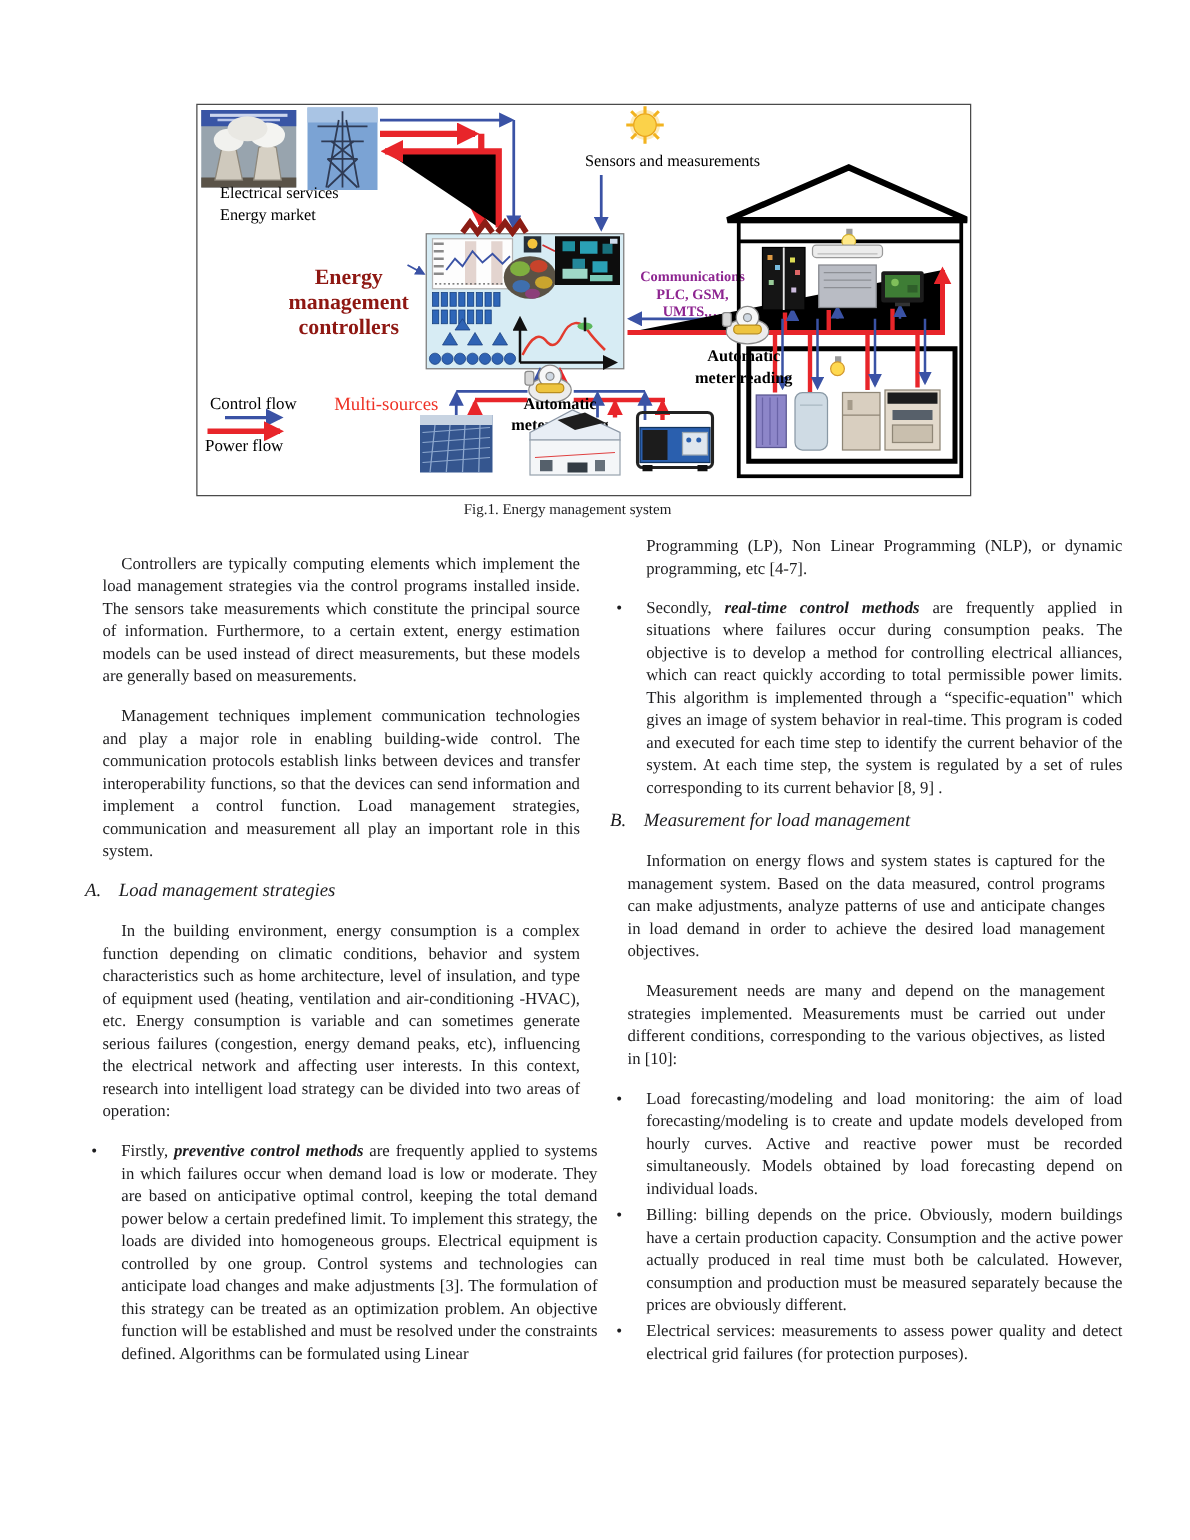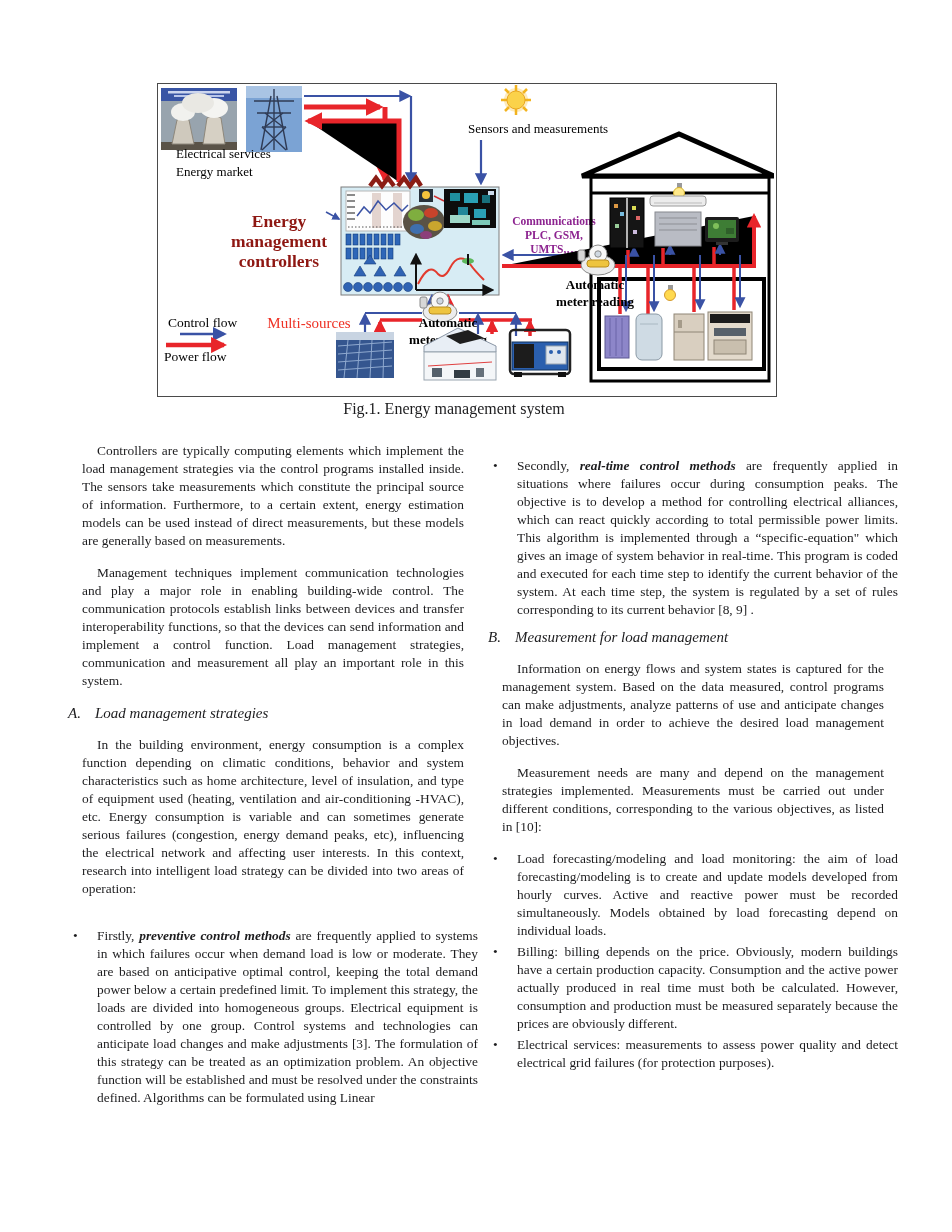--- a/index.html
+++ b/index.html
@@ -2,29 +2,29 @@
 <html><head>
 <meta charset="utf-8">
 <style>
   html,body{margin:0;padding:0;background:#ffffff;}
   .page{position:relative;width:952px;height:1232px;background:#fff;overflow:hidden;
         font-family:"Liberation Serif",serif;color:#1c1c1e;}
   .figure-wrap{position:absolute;left:157px;top:83px;width:618px;height:312px;
                border:1px solid #4a4a4a;background:#fff;}
   .figure-wrap svg{display:block;}
   .caption{position:absolute;left:0;top:400px;width:908px;text-align:center;
-           font-size:16px;color:#1c1c1e;}
+           font-size:12px;color:#1c1c1e;}
   .col{position:absolute;top:428px;width:410px;font-size:13.4px;line-height:18px;
        text-align:justify;}
   .col-left{left:68px;}
   .col-right{left:488px;}
   .col p{margin:14px;text-indent:15px;}
   .heading{font-style:italic;font-size:15px;margin:9px 0 5px 0;text-align:left;}
   .heading .hlabel{display:inline-block;width:27px;}
-  .bullet{position:relative;padding-left:29px;margin-top:29px;}
+  .bullet{position:relative;padding-left:29px;margin-top:13px;}
   .bullet::before{content:"\2022";position:absolute;left:5px;top:0;}
   .bullet.cont{margin-top:0;}
   .bullet.cont::before{content:none;}
   .bullet.tight{margin-top:3px;}
   .bullet b i{font-weight:bold;font-style:italic;}
   svg text{font-family:"Liberation Serif",serif;}
 </style>
 </head>
 <body>
 
@@ -370,20 +370,21 @@
     <div class="heading">
       <span class="hlabel">A.</span><span>Load management strategies</span>
     </div>
     <p>In the building environment, energy consumption is a complex function depending on climatic conditions, behavior and system characteristics such as home architecture, level of insulation, and type of equipment used (heating, ventilation and air-conditioning -HVAC), etc. Energy consumption is variable and can sometimes generate serious failures (congestion, energy demand peaks, etc), influencing the electrical network and affecting user interests. In this context, research into intelligent load strategy can be divided into two areas of operation:</p>
     <div class="bullet">
       <span>Firstly, </span><b><i>preventive control methods</i></b><span> are frequently applied to systems in which failures occur when demand load is low or moderate. They are based on anticipative optimal control, keeping the total demand power below a certain predefined limit. To implement this strategy, the loads are divided into homogeneous groups. Electrical equipment is controlled by one group. Control systems and technologies can anticipate load changes and make adjustments [3]. The formulation of this strategy can be treated as an optimization problem. An objective function will be established and must be resolved under the constraints defined. Algorithms can be formulated using Linear</span>
     </div>
   </div>
 
   <div class="col col-right">
+    <div class="bullet cont">Programming (LP), Non Linear Programming (NLP), or dynamic programming, etc [4-7].</div>
     <div class="bullet">
       <span>Secondly, </span><b><i>real-time control methods</i></b><span> are frequently applied in situations where failures occur during consumption peaks. The objective is to develop a method for controlling electrical alliances, which can react quickly according to total permissible power limits. This algorithm is implemented through a “specific-equation" which gives an image of system behavior in real-time. This program is coded and executed for each time step to identify the current behavior of the system. At each time step, the system is regulated by a set of rules corresponding to its current behavior [8, 9] .</span>
     </div>
     <div class="heading">
       <span class="hlabel">B.</span><span>Measurement for load management</span>
     </div>
     <p>Information on energy flows and system states is captured for the management system. Based on the data measured, control programs can make adjustments, analyze patterns of use and anticipate changes in load demand in order to achieve the desired load management objectives.</p>
     <p>Measurement needs are many and depend on the management strategies implemented. Measurements must be carried out under different conditions, corresponding to the various objectives, as listed in [10]:</p>
     <div class="bullet tight">Load forecasting/modeling and load monitoring: the aim of load forecasting/modeling is to create and update models developed from hourly curves. Active and reactive power must be recorded simultaneously. Models obtained by load forecasting depend on individual loads.</div>
     <div class="bullet tight">Billing: billing depends on the price.  Obviously, modern buildings have a certain production capacity. Consumption and the active power actually produced in real time must both be calculated. However, consumption and production must be measured separately because the prices are obviously different.</div>

